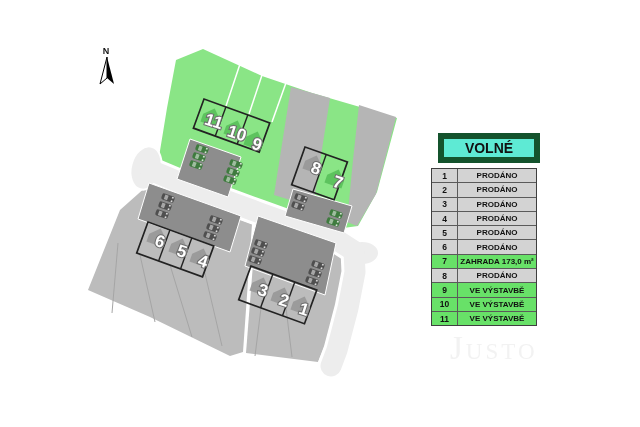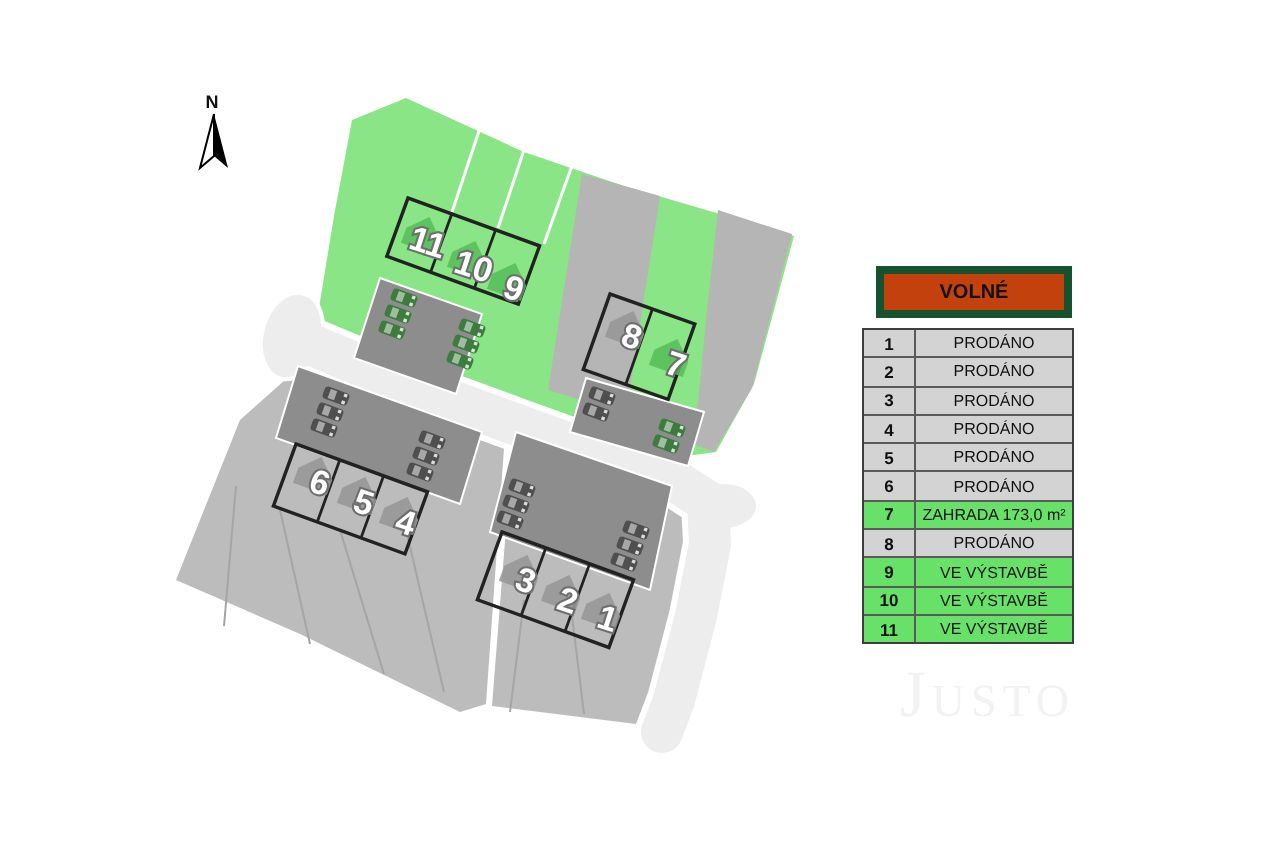--- a/index.html
+++ b/index.html
@@ -25,33 +25,33 @@
   .house-green{fill:#55bd57;opacity:.85}
   .house-gray{fill:#979797;opacity:.9}
   .hnum{font:bold 17px "Liberation Sans",sans-serif;fill:#ffffff;stroke:#6e6e6e;stroke-width:2.1;paint-order:stroke;text-anchor:middle}
   .car-g{color:#3e7b3e}
   .car-d{color:#4f4f4f}
   .nlabel{font:bold 9px "Liberation Sans",sans-serif;fill:#111;text-anchor:middle}
 
   
   .legend{position:absolute;left:431px;top:133px;width:106px}
   .legend-header{
-    margin-left:7px;width:90px;height:18px;background:#c2410c;border:4px solid #14532d;
+    margin-left:7px;width:90px;height:18px;background:#5eead4;border:6px solid #14532d;
     display:flex;align-items:center;justify-content:center;
-    font-size:10px;font-weight:bold;color:#111;
+    font-size:14px;font-weight:bold;color:#111;
   }
   .legend-table{margin-top:5px;border:1px solid #3f3f3f;background:#d3d3d3}
   .lrow{display:flex;height:13.3px;border-top:1px solid #5a5a5a}
   .lrow:first-child{border-top:none}
   .lrow[data-state="sold"]{background:#d3d3d3}
   .lrow[data-state="garden"],.lrow[data-state="construction"]{background:#68e168}
   .lnum{width:25px;border-right:1px solid #5a5a5a;display:flex;align-items:center;justify-content:center;
         font-size:8.5px;font-weight:bold;color:#111}
   .lstatus{flex:1;display:flex;align-items:center;justify-content:center;
-        font-size:8px;font-weight:normal;color:#111;white-space:nowrap}
+        font-size:8px;font-weight:bold;color:#111;white-space:nowrap}
 
   
   .watermark{
     position:absolute;left:450px;top:330px;
     font-family:"Liberation Serif",serif;font-variant:small-caps;
     font-size:33px;color:#f2f2f2;letter-spacing:3px;user-select:none;
   }
 </style>
 </head>
 <body>

